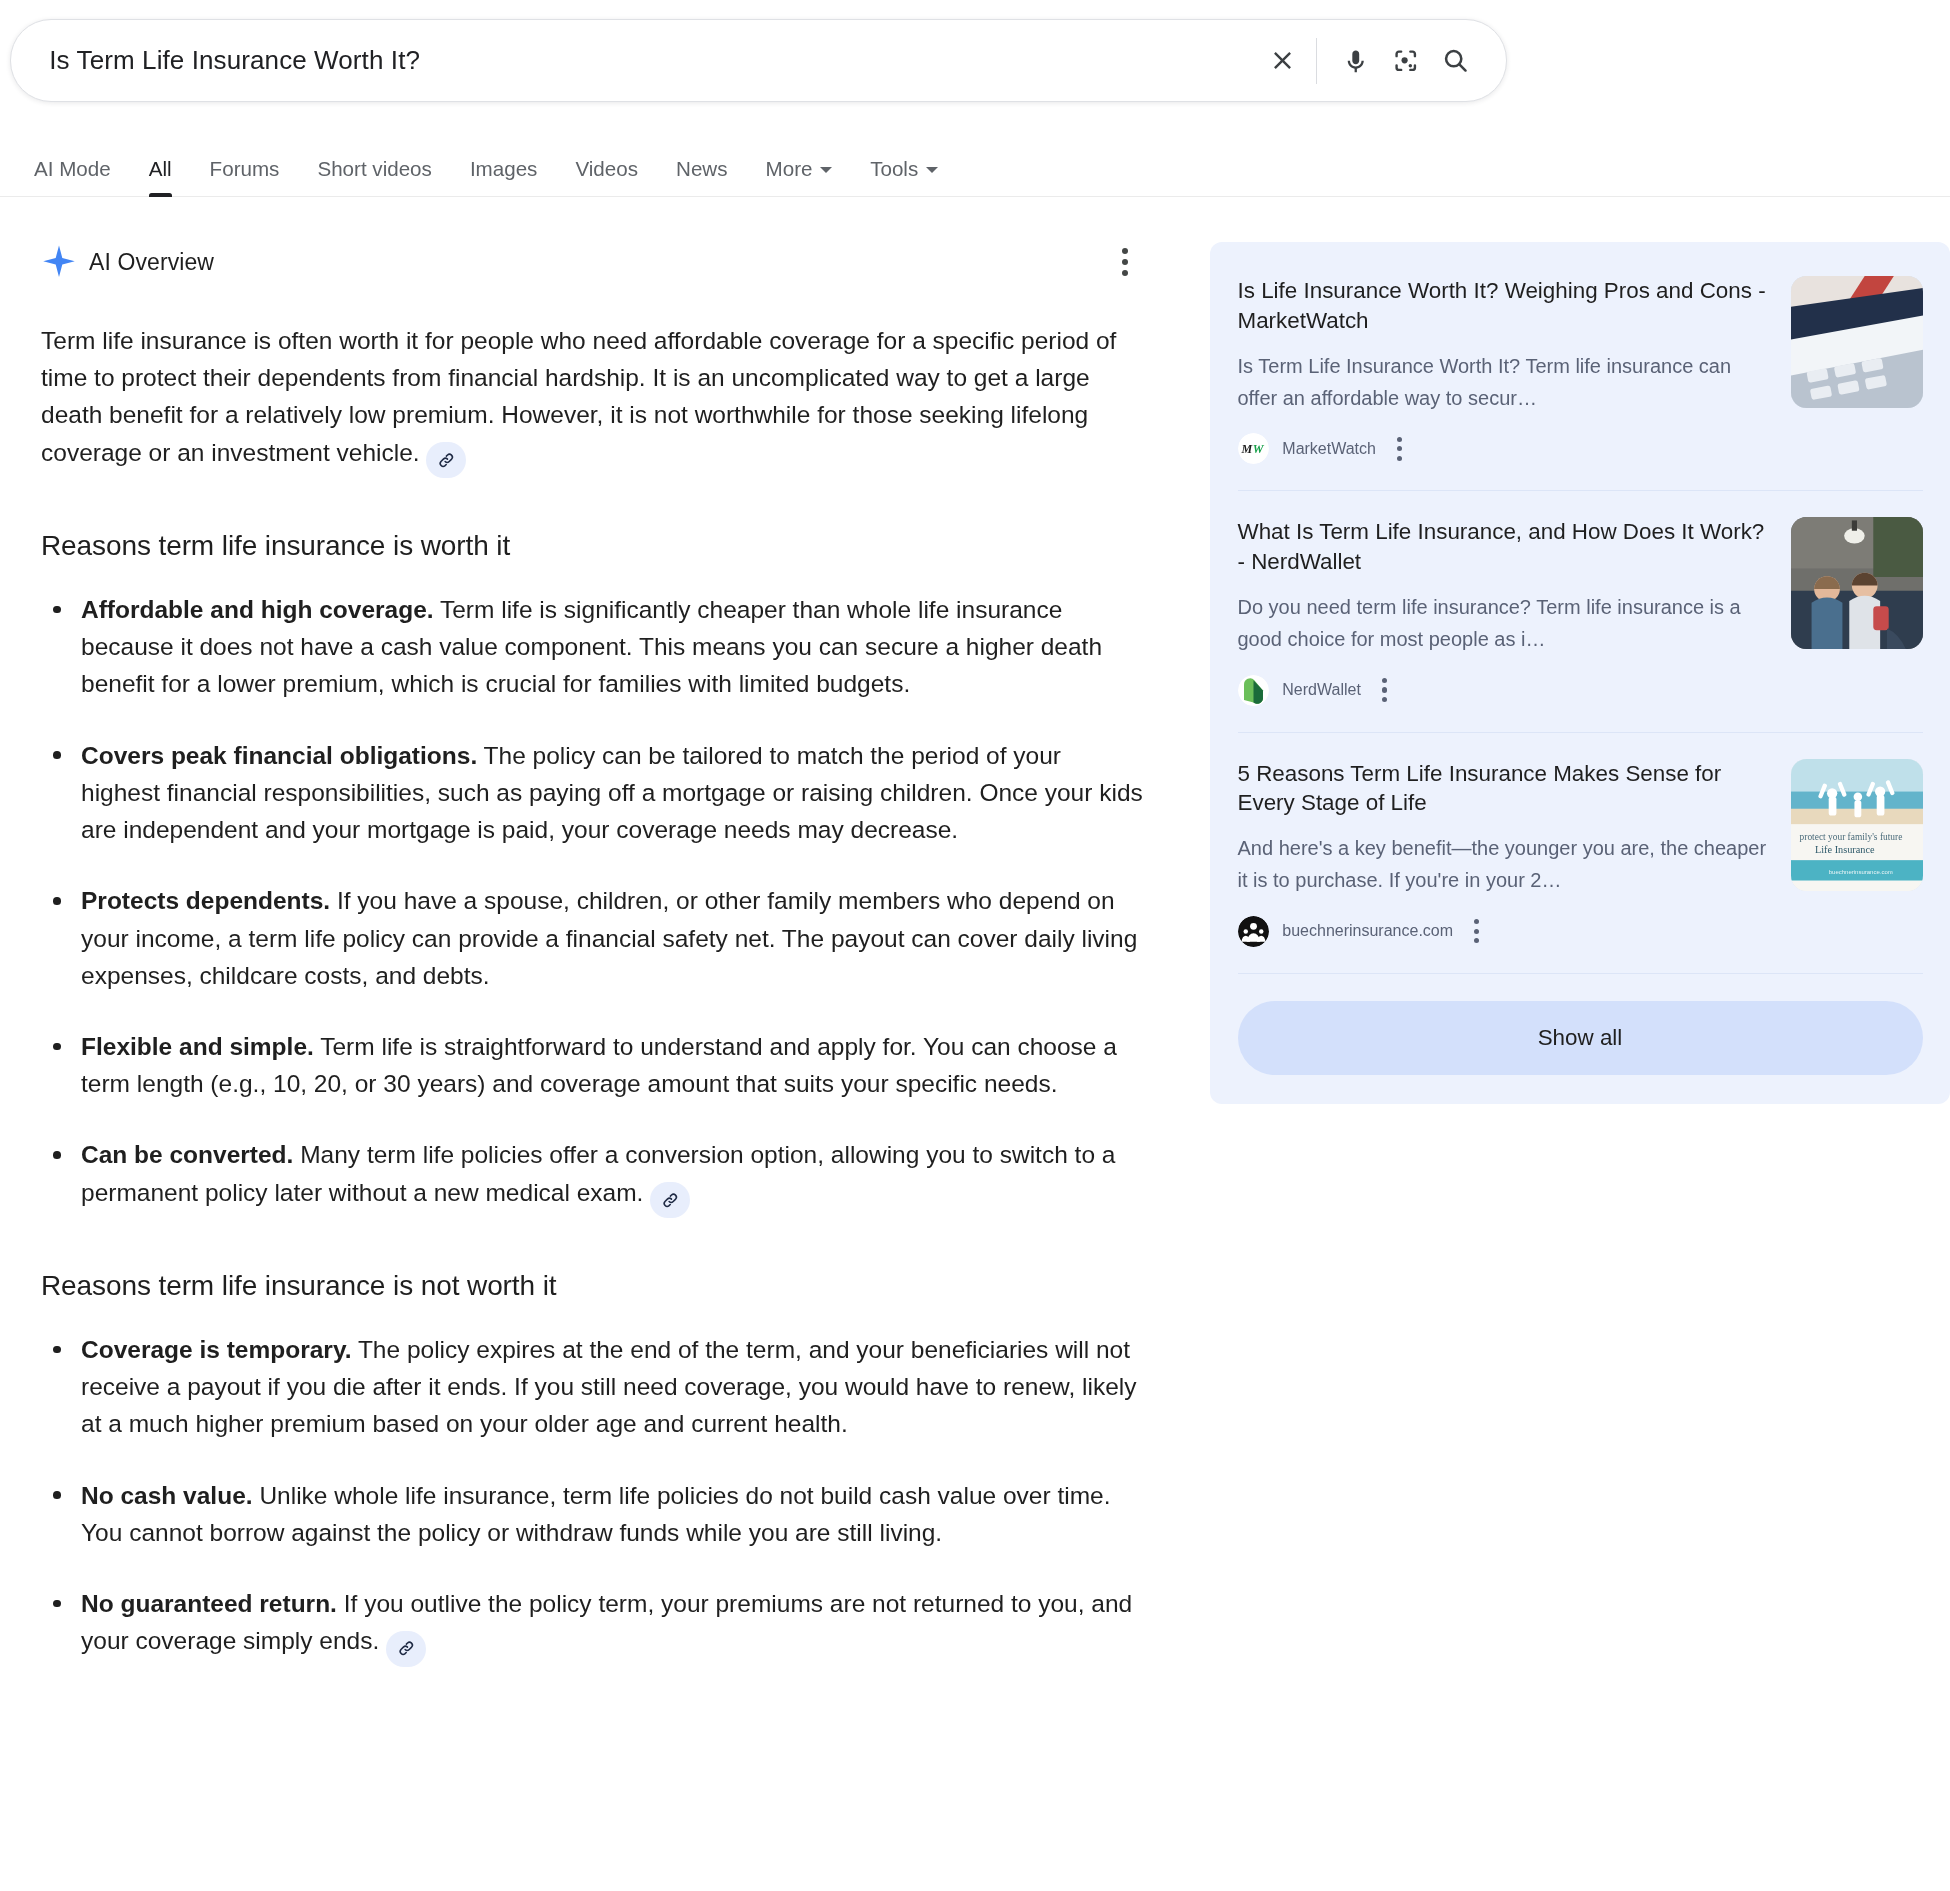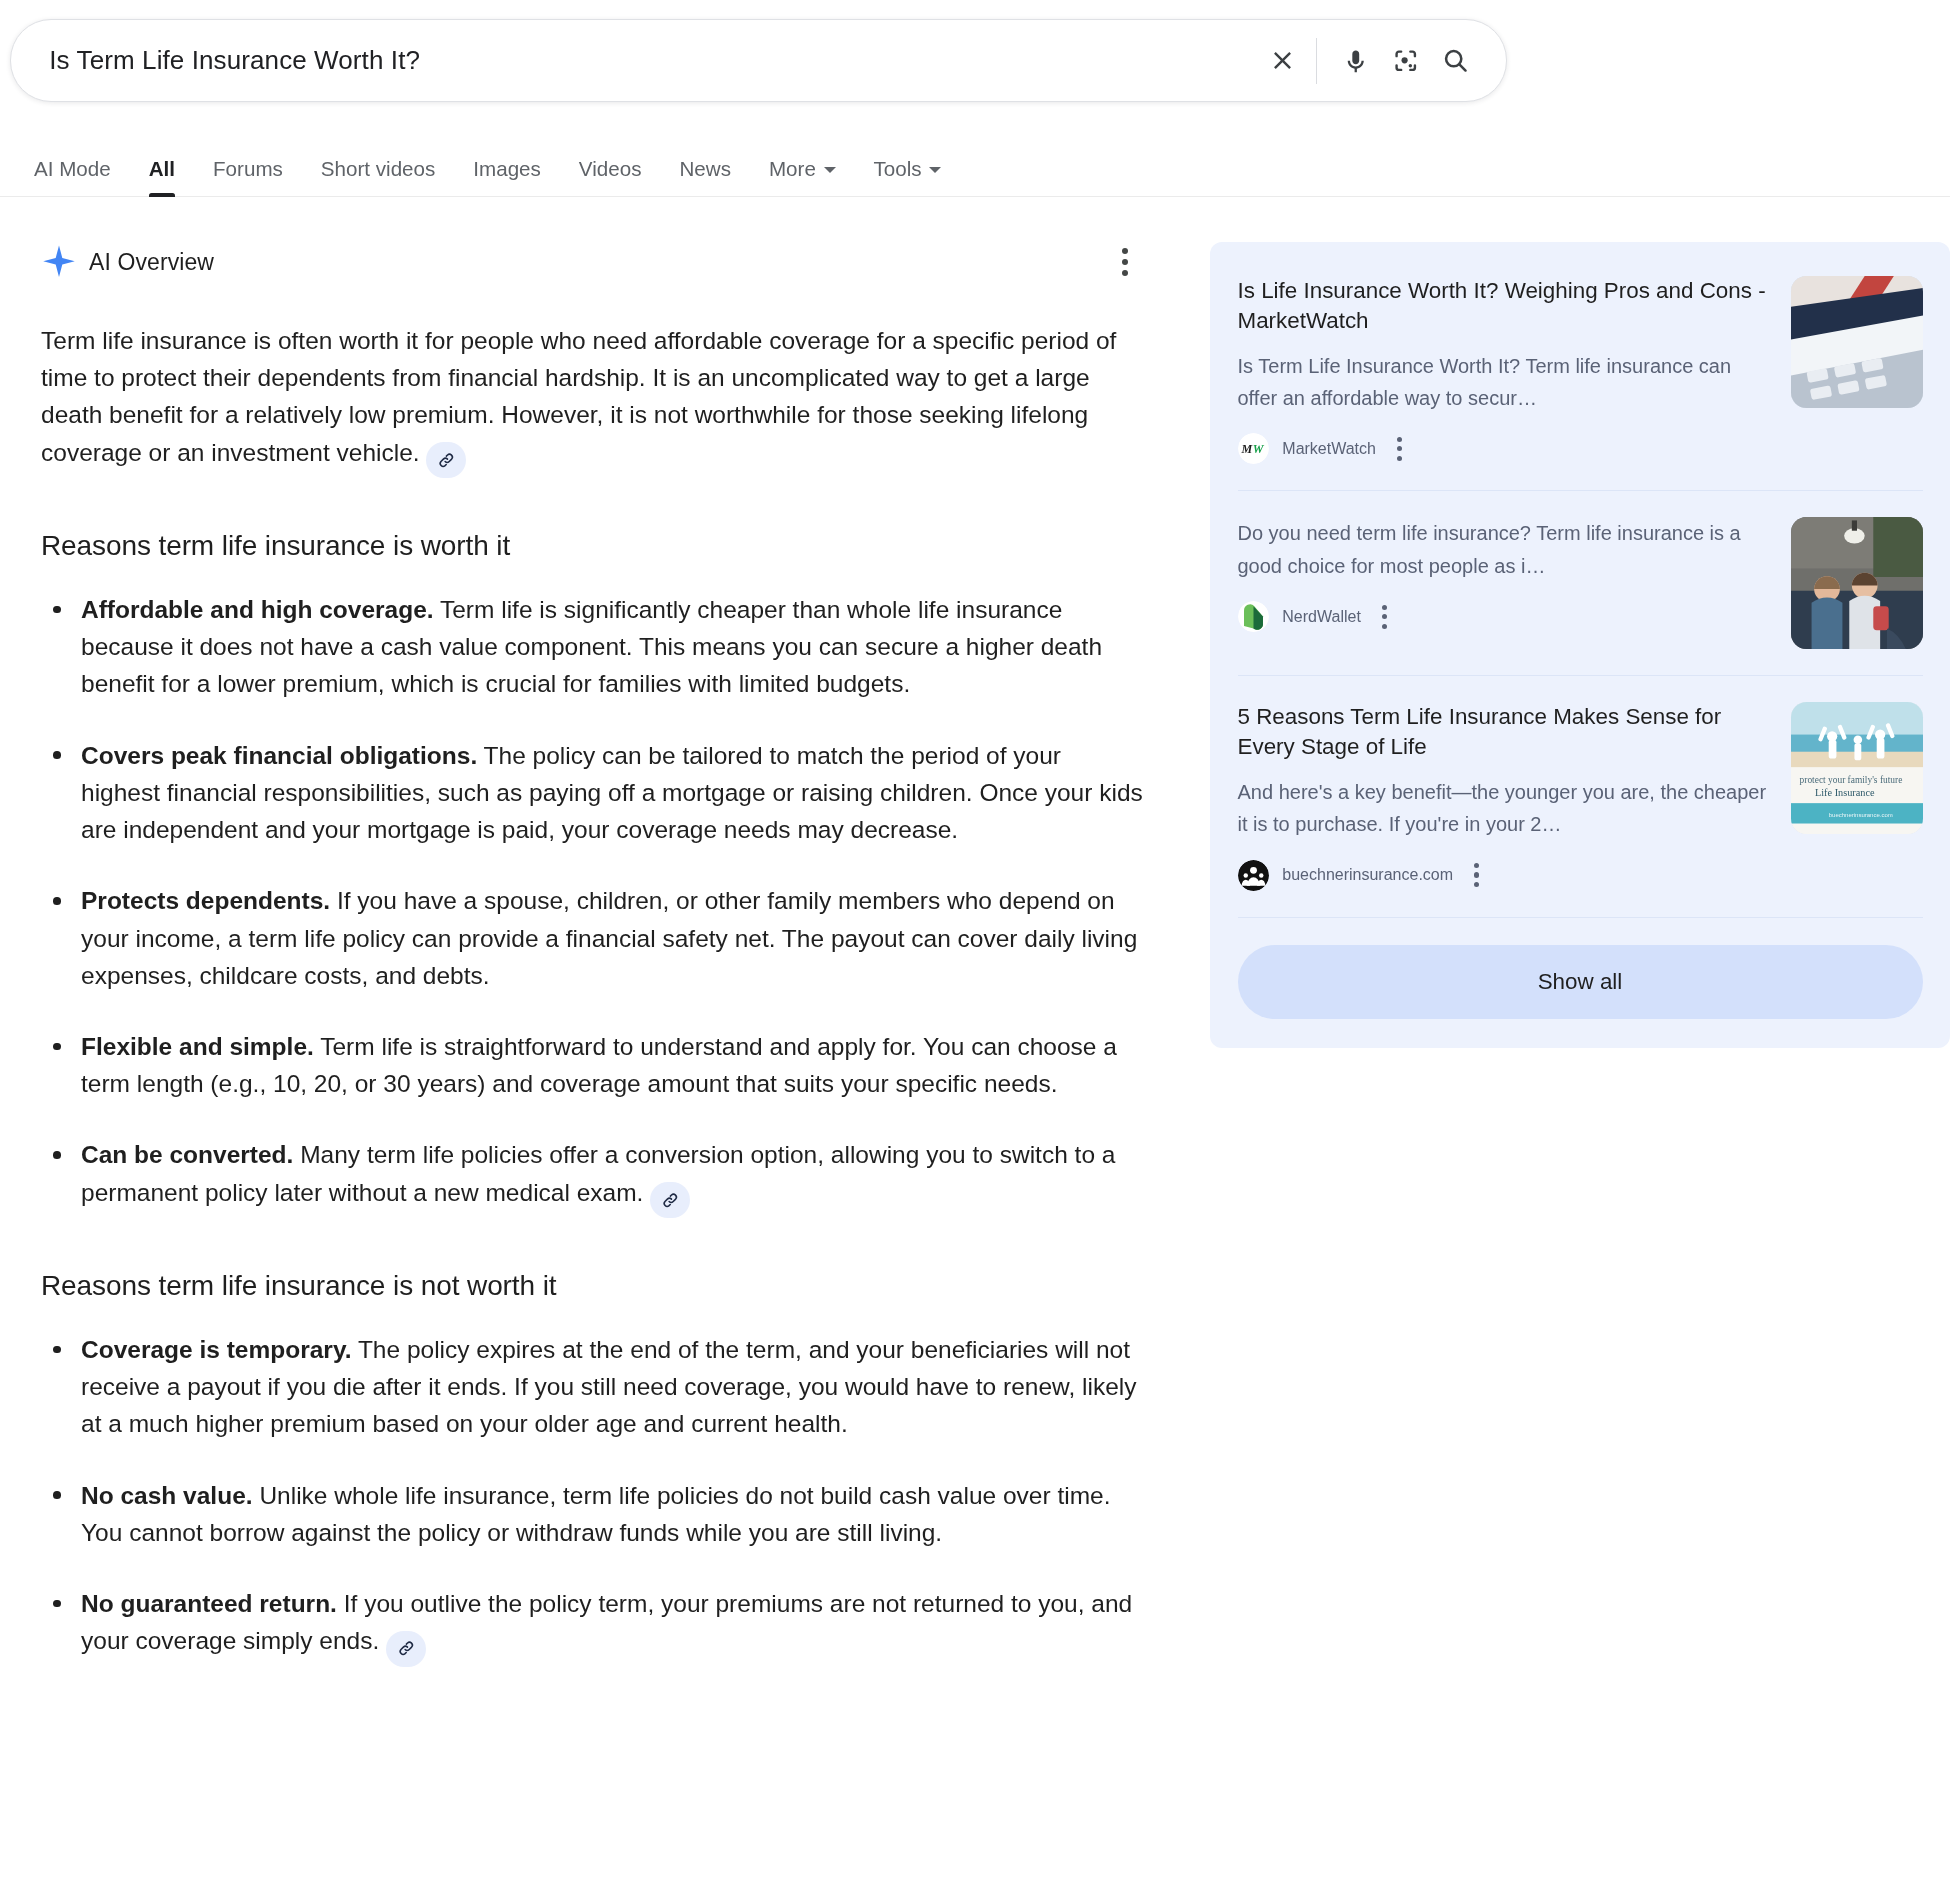--- a/index.html
+++ b/index.html
@@ -66,21 +66,21 @@
     color: #5f6368;
     padding: 0 0 15.5px 0;
     margin-right: 38px;
     cursor: pointer;
     position: relative;
     white-space: nowrap;
     display: flex;
     align-items: center;
     gap: 7.7px;
   }
-  .nav-item.active { color: #202124; font-weight: 700; }
+  .nav-item.active { color: #202124; font-weight: 400; }
   .nav-item.active::after {
     content: "";
     position: absolute;
     left: 0; right: 0; bottom: -0.9px;
     height: 4.3px;
     background: #202124;
     border-radius: 2.6px 2.6px 0 0;
   }
   .caret {
     width: 0; height: 0;
@@ -401,20 +401,21 @@
                   <rect x="82" y="100" width="24" height="13" rx="3" transform="rotate(-11 82 100)"></rect>
                   <rect x="22" y="132" width="24" height="13" rx="3" transform="rotate(-11 22 132)"></rect>
                   <rect x="54" y="126" width="24" height="13" rx="3" transform="rotate(-11 54 126)"></rect>
                   <rect x="86" y="120" width="24" height="13" rx="3" transform="rotate(-11 86 120)"></rect>
                 </g>
               </svg>
             </div>
           </div>
           <div class="src" style="padding-top: 26px;">
             <div class="src-body">
+              <div class="src-title">What Is Term Life Insurance, and How Does It Work? - NerdWallet</div>
               <div class="src-snip">Do you need term life insurance? Term life insurance is a good choice for most people as i…</div>
               <div class="src-foot">
                 <span class="fav">
                   <svg viewBox="0 0 36 36" width="31" height="31">
                     <circle cx="18" cy="18" r="18" fill="#ffffff"></circle>
                     <path d="M7 29 V11 a7 7 0 0 1 12-5 L29 18 v10 a7 7 0 0 1-11 4 Z" fill="#6bbf59"></path>
                     <path d="M18 6 L29 18 v10 a7 7 0 0 1-11 4 Z" fill="#1b6b3a"></path>
                   </svg>
                 </span>
                 <span class="src-dom">NerdWallet</span>

